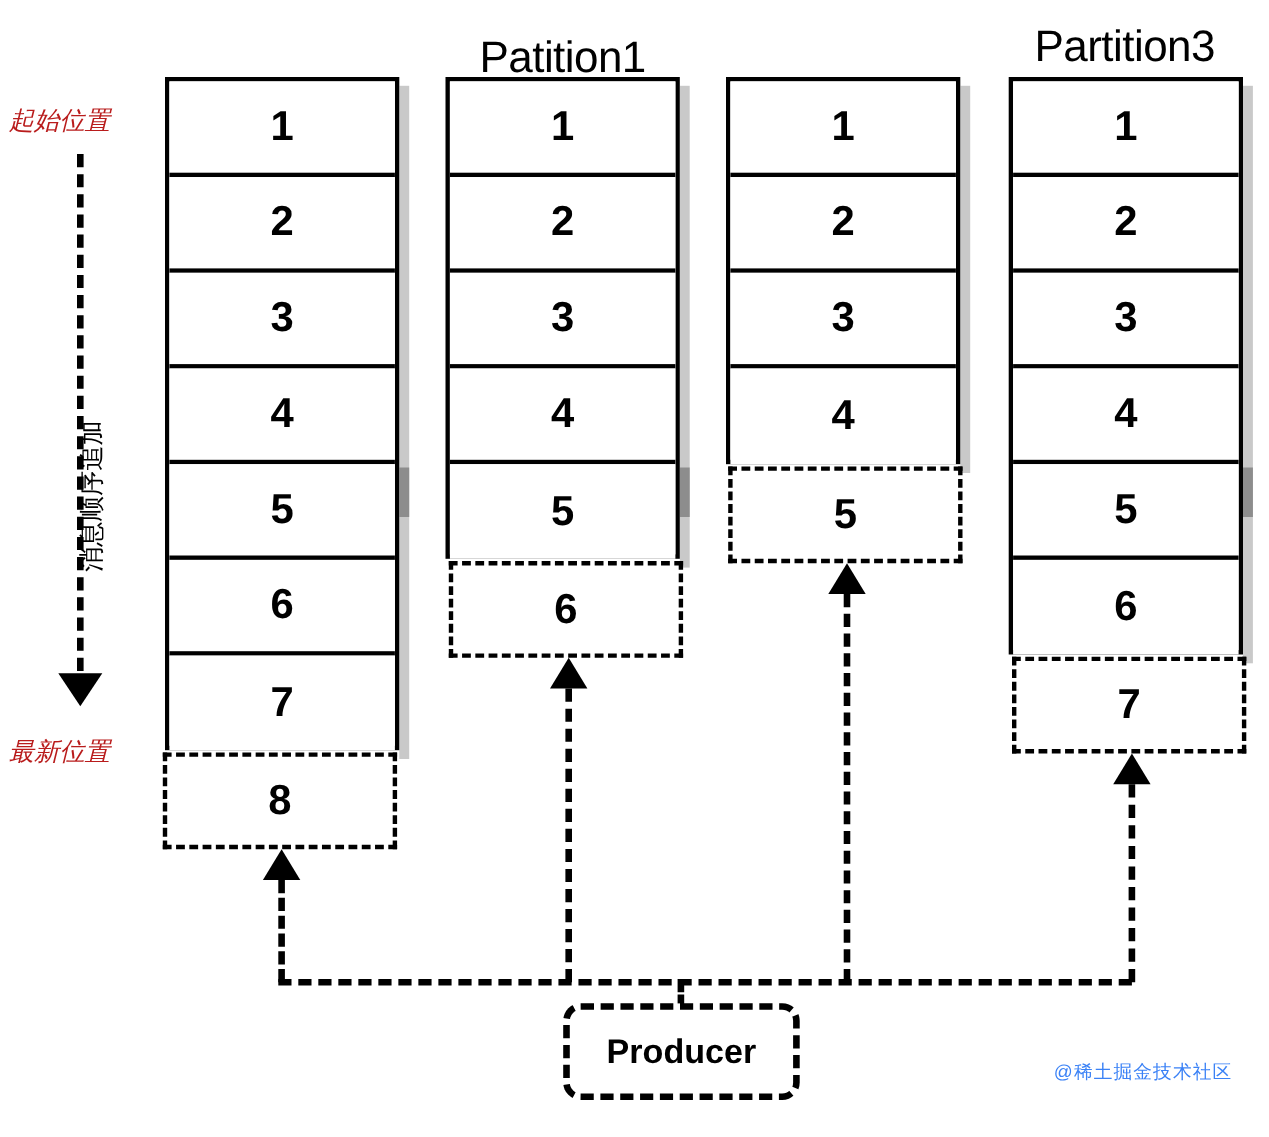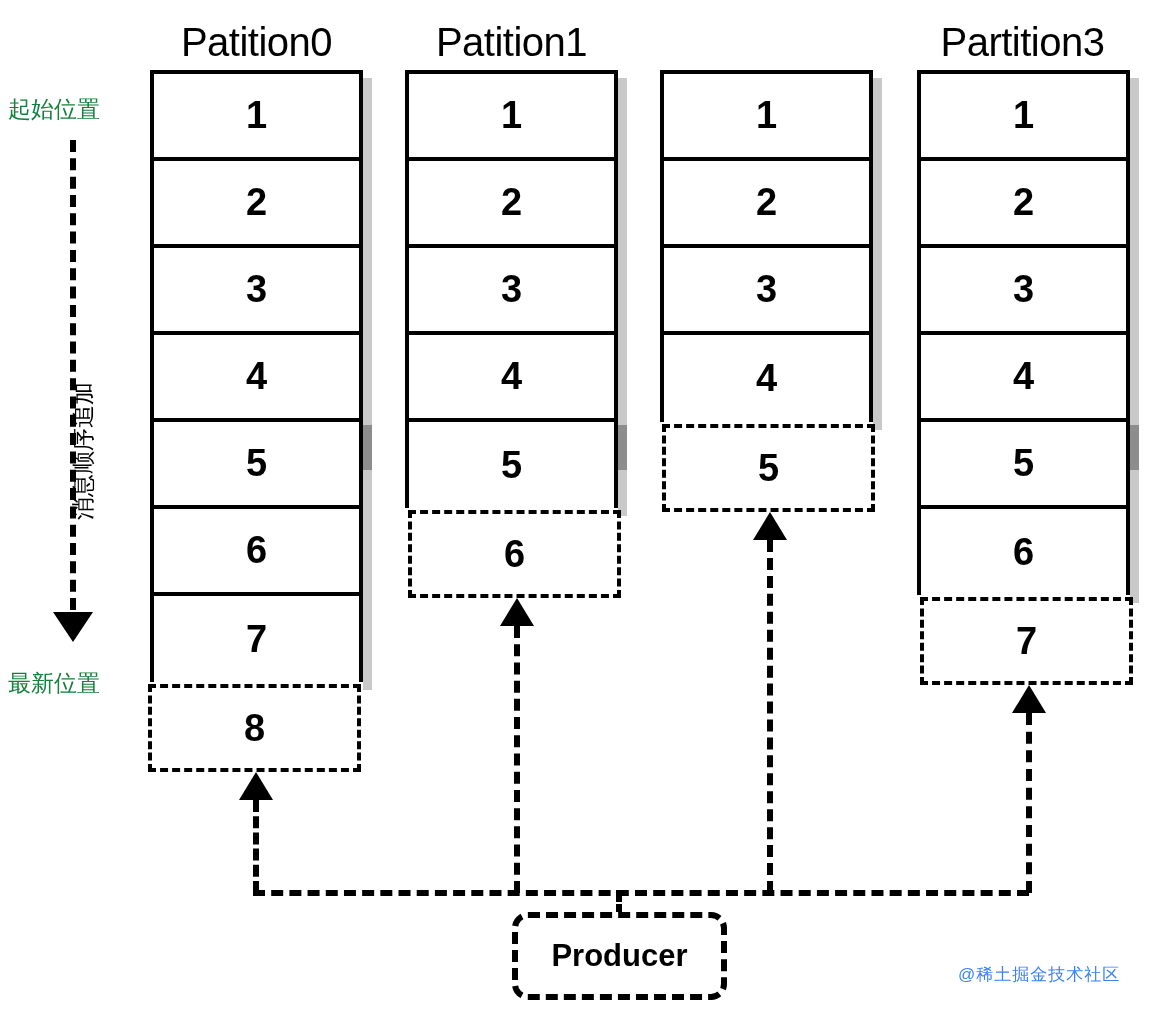--- a/index.html
+++ b/index.html
@@ -84,22 +84,23 @@
     width: 9px;
     background: #8d8d8d;
     z-index: 2;
   }
 
   
   .side-label {
     position: absolute;
     font-size: 23px;
     line-height: 1;
-    color: #15803d;
-    white-space: nowrap;
+    color: #b91c1c;
+    white-space: nowrap;
+    font-style: italic;
   }
   .vert-label {
     position: absolute;
     font-size: 23px;
     line-height: 1;
     color: #000;
     white-space: nowrap;
     transform-origin: 0 0;
     transform: rotate(-90deg);
   }
@@ -156,22 +157,21 @@
     color: #3b82f6;
     white-space: nowrap;
     letter-spacing: 1px;
   }
 </style>
 </head>
 <body>
 
 <div id="stage">
 
-  <div class="col-title" style="left:150px; top:22px; width:213px;">Patition0</div>
-  <div class="col-title" style="left:405px; top:22px; width:213px;">Patition1</div>
+  <div class="col-title" style="left:405px; top:32px; width:213px;">Patition1</div>
   <div class="col-title" style="left:915px; top:22px; width:215px;">Partition3</div>
 
   <div class="side-label" style="left:8px; top:98px;">起始位置</div>
 
   <div class="vdash" style="left:70px; top:140px; height:470px;"></div>
 
   <div class="vert-label" style="left:72px; top:520px;">消息顺序追加</div>
 
   <div class="down-arrow" style="left:53px; top:612px;"></div>
 

